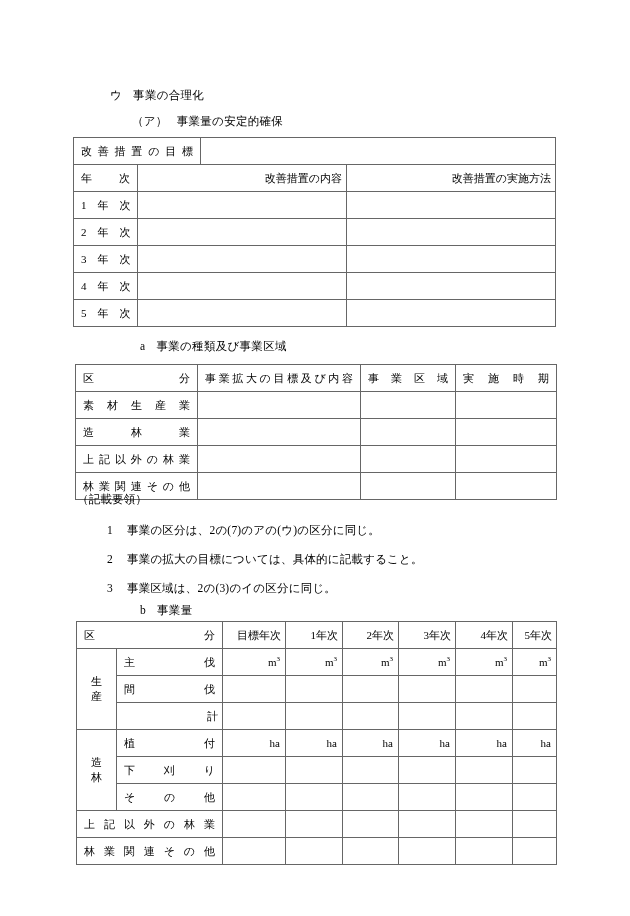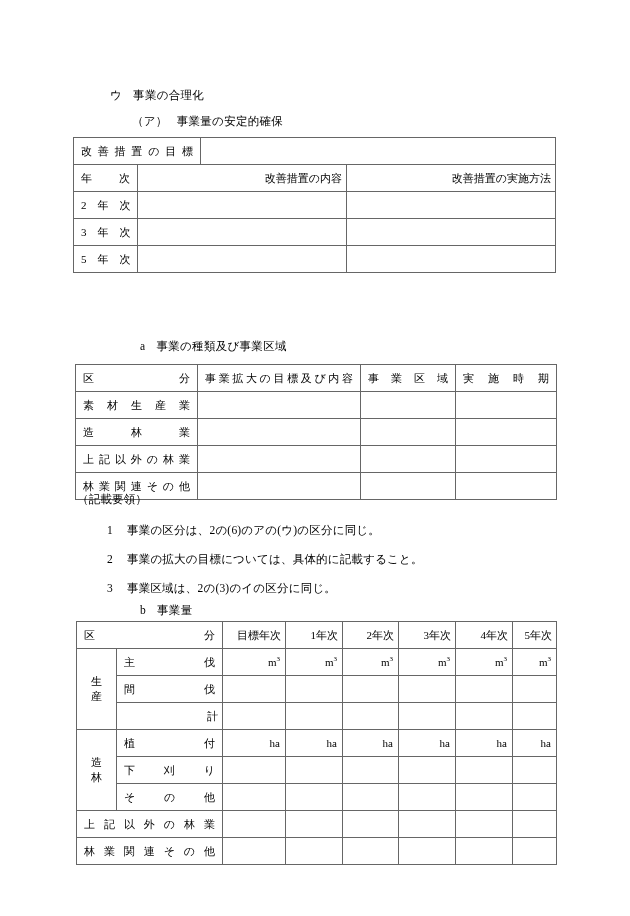--- a/index.html
+++ b/index.html
@@ -132,32 +132,54 @@
         <td colspan="2">
           <span class="ctr">改善措置の内容</span>
         </td>
         <td>
           <span class="ctr">改善措置の実施方法</span>
         </td>
       </tr>
 
       <tr>
         <td>
+            <span class="sp">1　年　次</span>
+          </td>
+        <td colspan="2">
+            <span class="ctr"></span>
+          </td>
+        <td>
+            <span class="ctr"></span>
+          </td>
+      </tr>
+      <tr>
+        <td>
             <span class="sp">2　年　次</span>
           </td>
         <td colspan="2">
             <span class="ctr"></span>
           </td>
         <td>
             <span class="ctr"></span>
           </td>
       </tr>
       <tr>
         <td>
             <span class="sp">3　年　次</span>
+          </td>
+        <td colspan="2">
+            <span class="ctr"></span>
+          </td>
+        <td>
+            <span class="ctr"></span>
+          </td>
+      </tr>
+      <tr>
+        <td>
+            <span class="sp">4　年　次</span>
           </td>
         <td colspan="2">
             <span class="ctr"></span>
           </td>
         <td>
             <span class="ctr"></span>
           </td>
       </tr>
       <tr>
         <td>
@@ -255,21 +277,21 @@
             <span class="ctr"></span>
           </td>
       </tr>
     </tbody>
   </table>
 
   <div class="note" style="left:77px; top:493px;">
     <span>（記載要領）</span>
   </div>
   <div class="note" style="left:107px; top:524px;">
-    <span class="num">1</span><span>事業の区分は、2の(6)のアの(ウ)の区分に同じ。</span>
+    <span class="num">1</span><span>事業の区分は、2の(7)のアの(ウ)の区分に同じ。</span>
   </div>
   <div class="note" style="left:107px; top:553px;">
     <span class="num">2</span><span>事業の拡大の目標については、具体的に記載すること。</span>
   </div>
   <div class="note" style="left:107px; top:582px;">
     <span class="num">3</span><span>事業区域は、2の(3)のイの区分に同じ。</span>
   </div>
 
   <div class="hd" style="left:140px; top:604px;">
     <span class="mk">b</span><span class="gap-a"></span><span>事業量</span>

